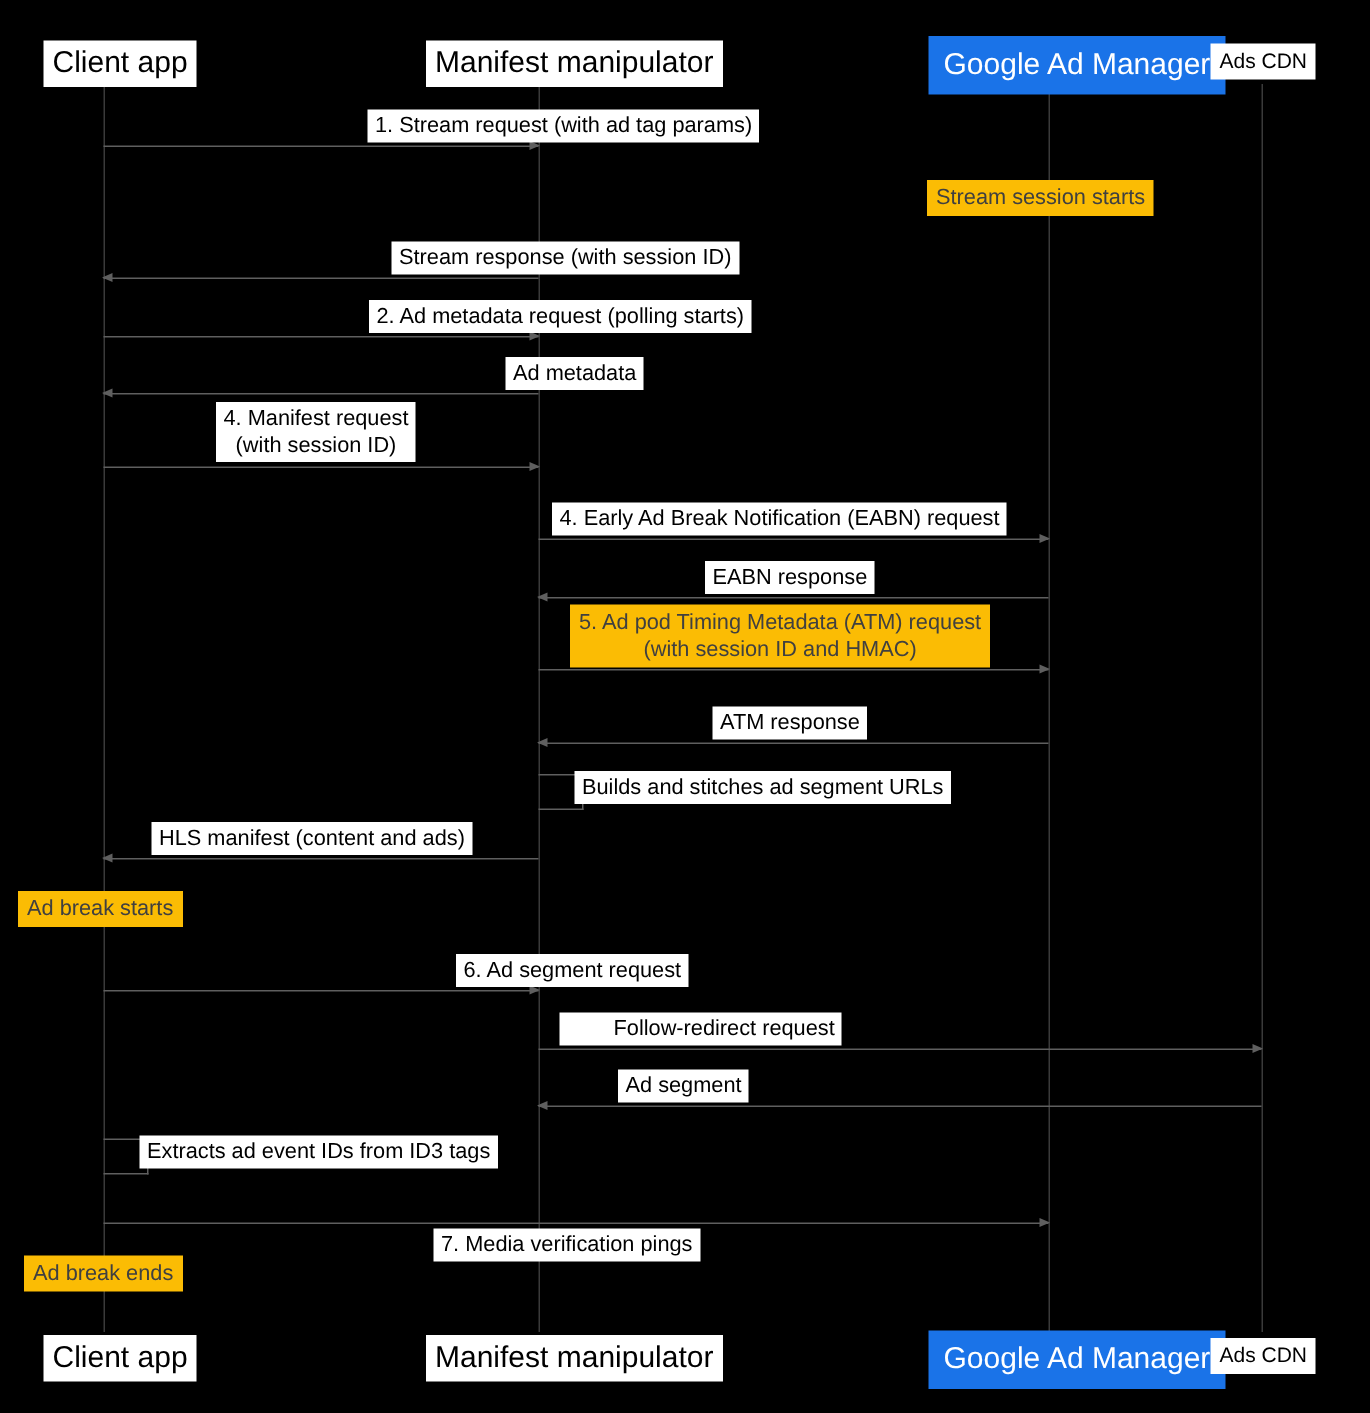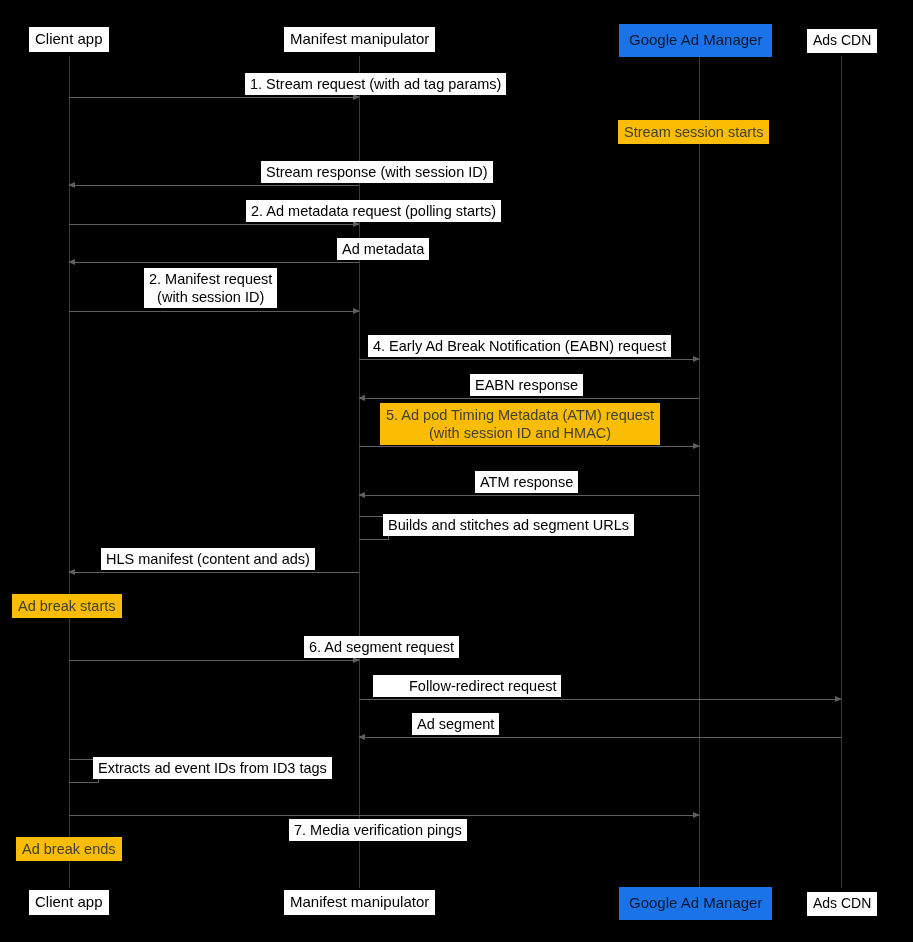--- a/index.html
+++ b/index.html
@@ -29,28 +29,28 @@
     height: 832px;
   }
   .node {
     position: absolute;
     box-sizing: border-box;
     white-space: pre;
     text-align: center;
     line-height: 1.25;
   }
   .participant {
-    font-size: 15px;
+    font-size: 20px;
     padding: 3px 6px;
     background: #ffffff;
     color: #000000;
   }
   .participant.accent {
     background: #1a73e8;
-    color: #0f172a;
+    color: #ffffff;
   }
   .msg {
     font-size: 14.5px;
     padding: 2px 5px;
     background: #ffffff;
     color: #000000;
   }
   .msg.highlight {
     background: #fbbc04;
     color: #404040;
@@ -114,21 +114,21 @@
   <div class="node participant" style="left:29px; top:27px;">Client app</div>
   <div class="node participant" style="left:284px; top:27px;">Manifest manipulator</div>
   <div class="node participant accent" style="left:619px; top:24px; padding:7px 10px;">Google Ad Manager</div>
   <div class="node participant" style="left:807px; top:29px; font-size:14px;">Ads CDN</div>
 
   <div class="node msg" style="left:245px; top:73px;text-align:right;">1. Stream request (with ad tag params)</div>
   <div class="node msg highlight" style="left:618px; top:120px; padding:3px 6px;">Stream session starts</div>
   <div class="node msg" style="left:261px; top:161px;">Stream response (with session ID)</div>
   <div class="node msg" style="left:246px; top:200px;">2. Ad metadata request (polling starts)</div>
   <div class="node msg" style="left:337px; top:238px;">Ad metadata</div>
-  <div class="node msg" style="left:144px; top:268px;">2. Manifest request
+  <div class="node msg" style="left:144px; top:268px;">4. Manifest request
 (with session ID)</div>
   <div class="node msg" style="left:368px; top:335px;">4. Early Ad Break Notification (EABN) request</div>
   <div class="node msg" style="left:470px; top:374px;">EABN response</div>
   <div class="node msg highlight" style="left:380px; top:403px; padding:3px 6px;">5. Ad pod Timing Metadata (ATM) request
 (with session ID and HMAC)</div>
   <div class="node msg" style="left:475px; top:471px;">ATM response</div>
   <div class="node msg" style="left:383px; top:514px;">Builds and stitches ad segment URLs</div>
   <div class="node msg" style="left:101px; top:548px;">HLS manifest (content and ads)</div>
   <div class="node msg highlight" style="left:12px; top:594px; padding:3px 6px;">Ad break starts</div>
   <div class="node msg" style="left:304px; top:636px;">6. Ad segment request</div>

